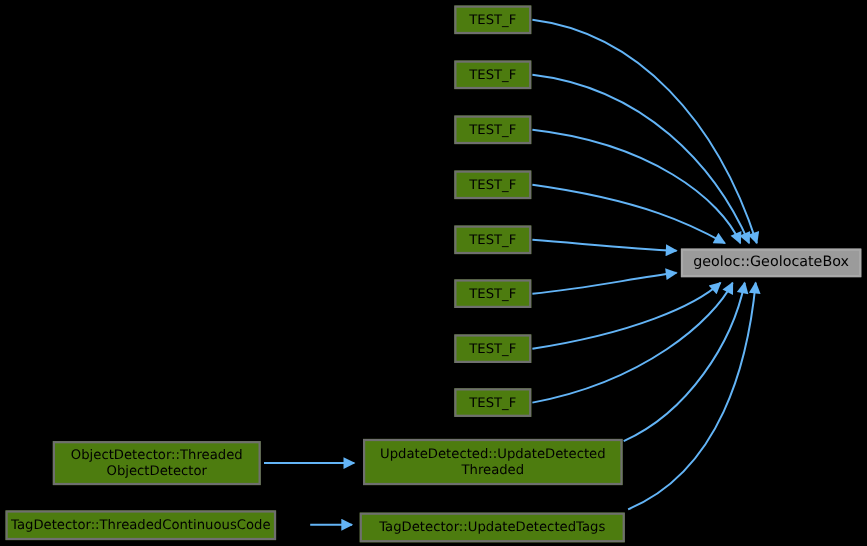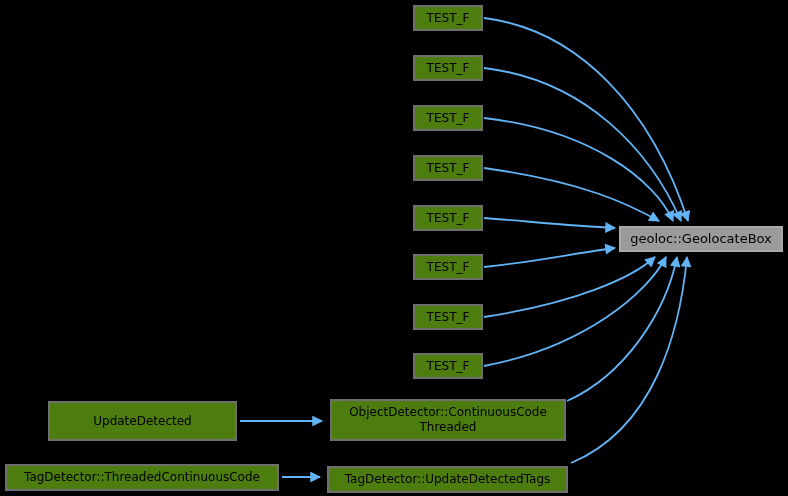--- a/index.html
+++ b/index.html
@@ -91,29 +91,30 @@
       <span>TEST_F</span>
     </div>
   <div class="node" style="left:413px; top:304px; width:70px; height:26px;">
       <span>TEST_F</span>
     </div>
   <div class="node" style="left:413px; top:353px; width:70px; height:26px;">
       <span>TEST_F</span>
     </div>
 
   <div class="node" style="left:48px; top:401px; width:189px; height:40px;">
-    <span>UpdateDetected</span>
+    <span>ObjectDetector::Threaded</span>
+    <span>ObjectDetector</span>
   </div>
 
-  <div class="node" style="left:5px; top:464px; width:274px; height:27px;justify-content:center;">
+  <div class="node" style="left:5px; top:464px; width:246px; height:27px;justify-content:center;">
     <span>TagDetector::ThreadedContinuousCode</span>
   </div>
 
   <div class="node" style="left:330px; top:399px; width:236px; height:42px;">
-    <span>ObjectDetector::ContinuousCode</span>
+    <span>UpdateDetected::UpdateDetected</span>
     <span>Threaded</span>
   </div>
 
   <div class="node target" style="left:619px; top:226px; width:164px; height:26px;">
     <span>geoloc::GeolocateBox</span>
   </div>
 
   <div class="node" style="left:327px; top:466px; width:241px; height:27px;">
     <span>TagDetector::UpdateDetectedTags</span>
   </div>

